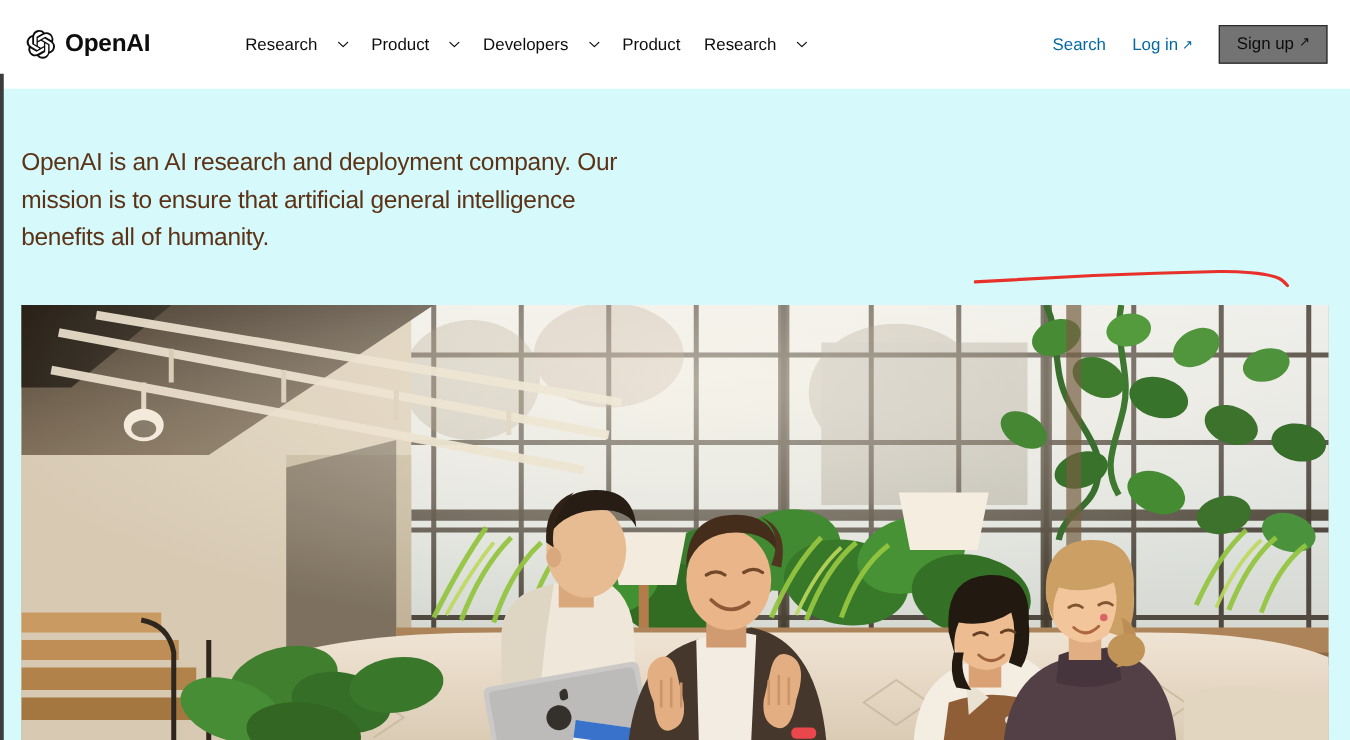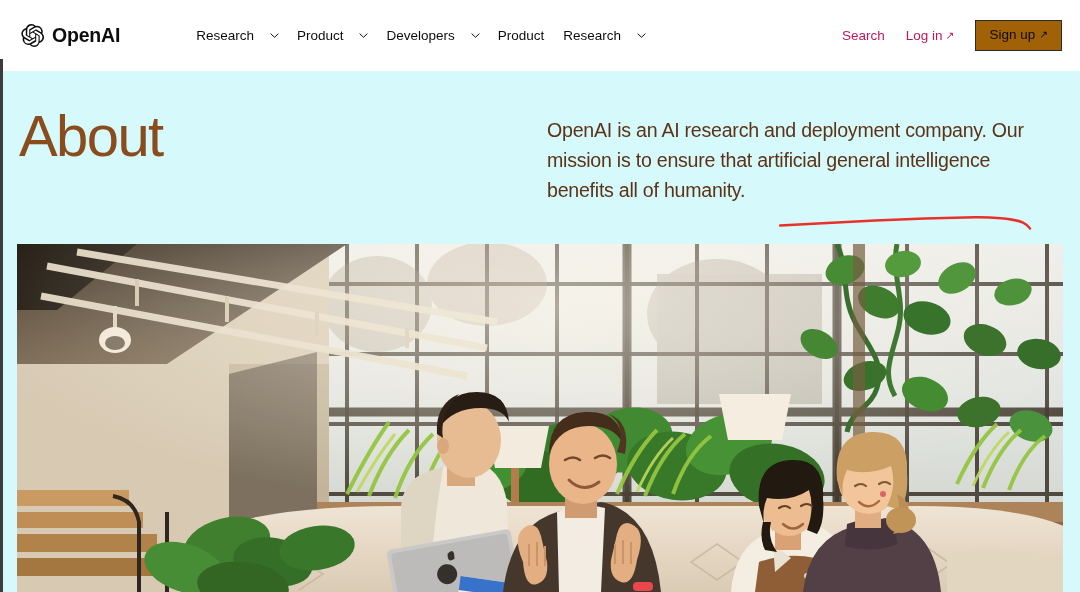--- a/index.html
+++ b/index.html
@@ -67,35 +67,35 @@
   .chev svg { display: block; }
 
   .nav-right {
     margin-left: auto;
     display: flex;
     align-items: center;
     gap: 21px;
   }
   .nav-action {
     font-size: 13.5px;
-    color: #be185d;
+    color: #0369a1;
     cursor: pointer;
     white-space: nowrap;
     display: inline-flex;
     align-items: baseline;
     gap: 3px;
     line-height: 1;
   }
   .arrow-ne { font-size: 10.5px; position: relative; top: -1px; }
   .signup-btn {
     border: 1px solid #2b2b2b;
     padding: 7px 13px 8px;
     font-size: 13.5px;
     color: #0d0d0d;
-    background: #a16207;
+    background: #737373;
     cursor: pointer;
     display: inline-flex;
     align-items: center;
     gap: 4px;
     font-family: inherit;
     line-height: 1;
     border-radius: 0;
   }
 
   
@@ -221,21 +221,20 @@
     </span>
     <button class="signup-btn">
       <span>Sign up</span>
       <span class="arrow-ne">↗</span>
     </button>
   </div>
 </header>
 
 <section class="hero">
   <div class="hero-row">
-    <h1 class="hero-title">About</h1>
     <p class="hero-mission">
       <span>OpenAI is an AI research and deployment company. Our mission is to ensure that </span><span class="underline-wrap">artificial general intelligence</span><span> benefits all of humanity.</span>
     </p>
   </div>
 
   <svg class="squiggle" width="256" height="26" viewBox="0 0 256 26">
     <path d="M1 18.5 C 30 16.8, 62 15.0, 96 13.4 C 130 11.9, 166 10.8, 196 10.2 C 207 10.0, 214 10.5, 222 11.2 C 230 11.9, 238 13.0, 244 15.6 C 247 16.9, 249 19.0, 251 21.5" fill="none" stroke="#e8312a" stroke-width="2.5" stroke-linecap="round" stroke-linejoin="round"></path>
   </svg>
 </section>
 

